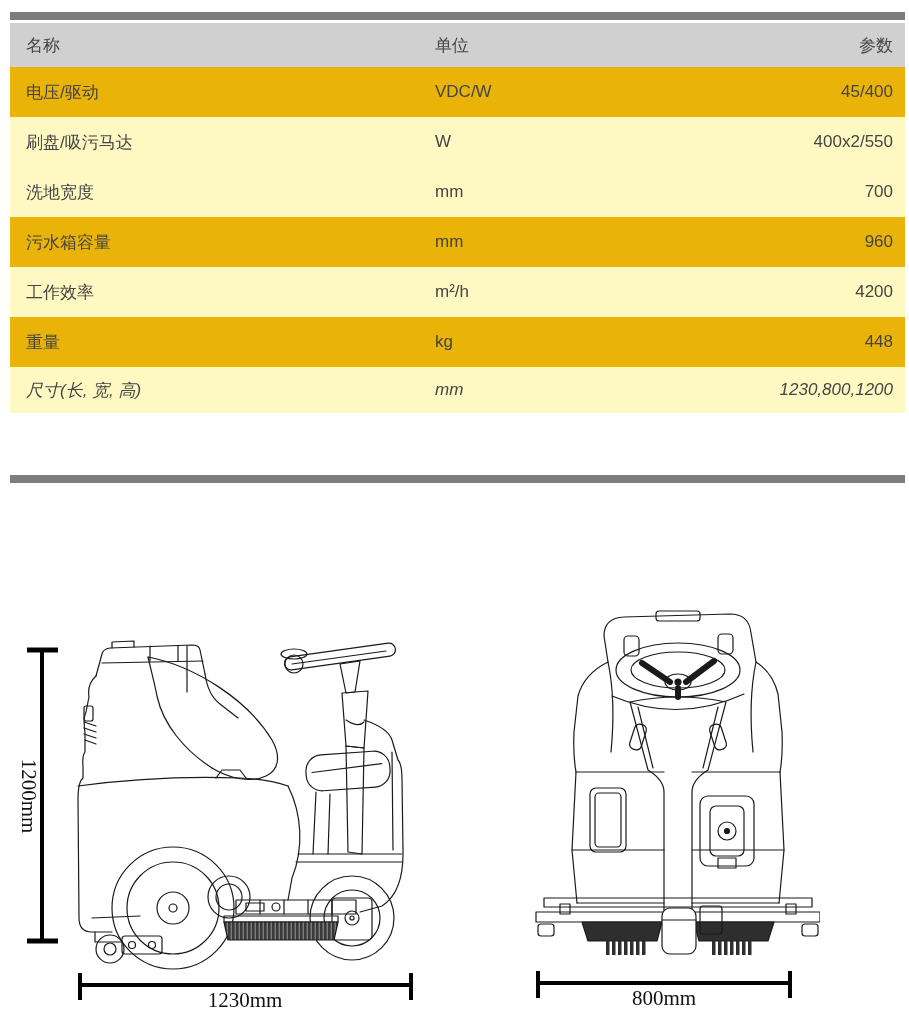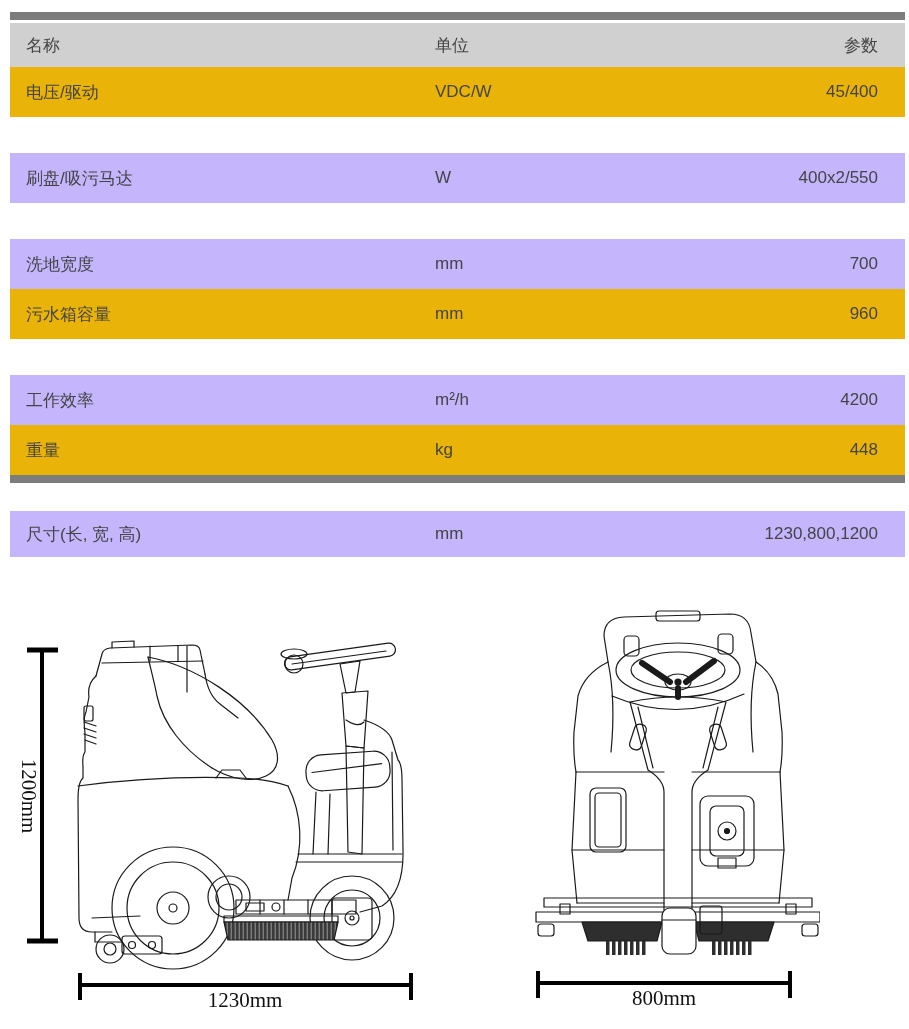--- a/index.html
+++ b/index.html
@@ -3,27 +3,27 @@
 <meta charset="utf-8">
 <style>
   html,body{margin:0;padding:0;background:#ffffff;}
   #screen{position:relative;width:909px;height:1029px;background:#ffffff;overflow:hidden;
           font-family:"Liberation Sans",sans-serif;}
   .bar{position:absolute;left:10px;width:895px;height:8px;background:#7d7d7d;}
   .bar-top{top:12px;}
   .bar-bottom{top:475px;}
   .spec-table{position:absolute;left:10px;top:23px;width:895px;color:#454545;font-size:17px;}
   .spec-row{position:relative;height:50px;background:#eab308;}
-  .spec-row.shaded{background:#c4b5fd;margin-top:36px;}
+  .spec-row.shaded{background:#fef9c3;}
   .spec-row.header{height:44px;background:#d0d0d0;}
-  .spec-row.last{height:46px;}
+  .spec-row.last{height:46px;font-style:italic;}
   .cell{position:absolute;top:50%;transform:translateY(-50%);white-space:nowrap;}
   .cell-name{left:16px;}
   .cell-unit{left:425px;}
-  .cell-value{right:27px;}
+  .cell-value{right:12px;}
   .figure{position:absolute;}
   #figure-side{left:0;top:600px;}
   #figure-front{left:520px;top:600px;}
   svg text{font-family:"Liberation Serif","DejaVu Serif",serif;fill:#111111;}
   .outline{stroke:#1a1a1a;fill:none;stroke-width:1.2;stroke-linejoin:round;stroke-linecap:round;}
   .dimline{stroke:#000000;fill:none;}
 </style>
 </head>
 <body>
 

